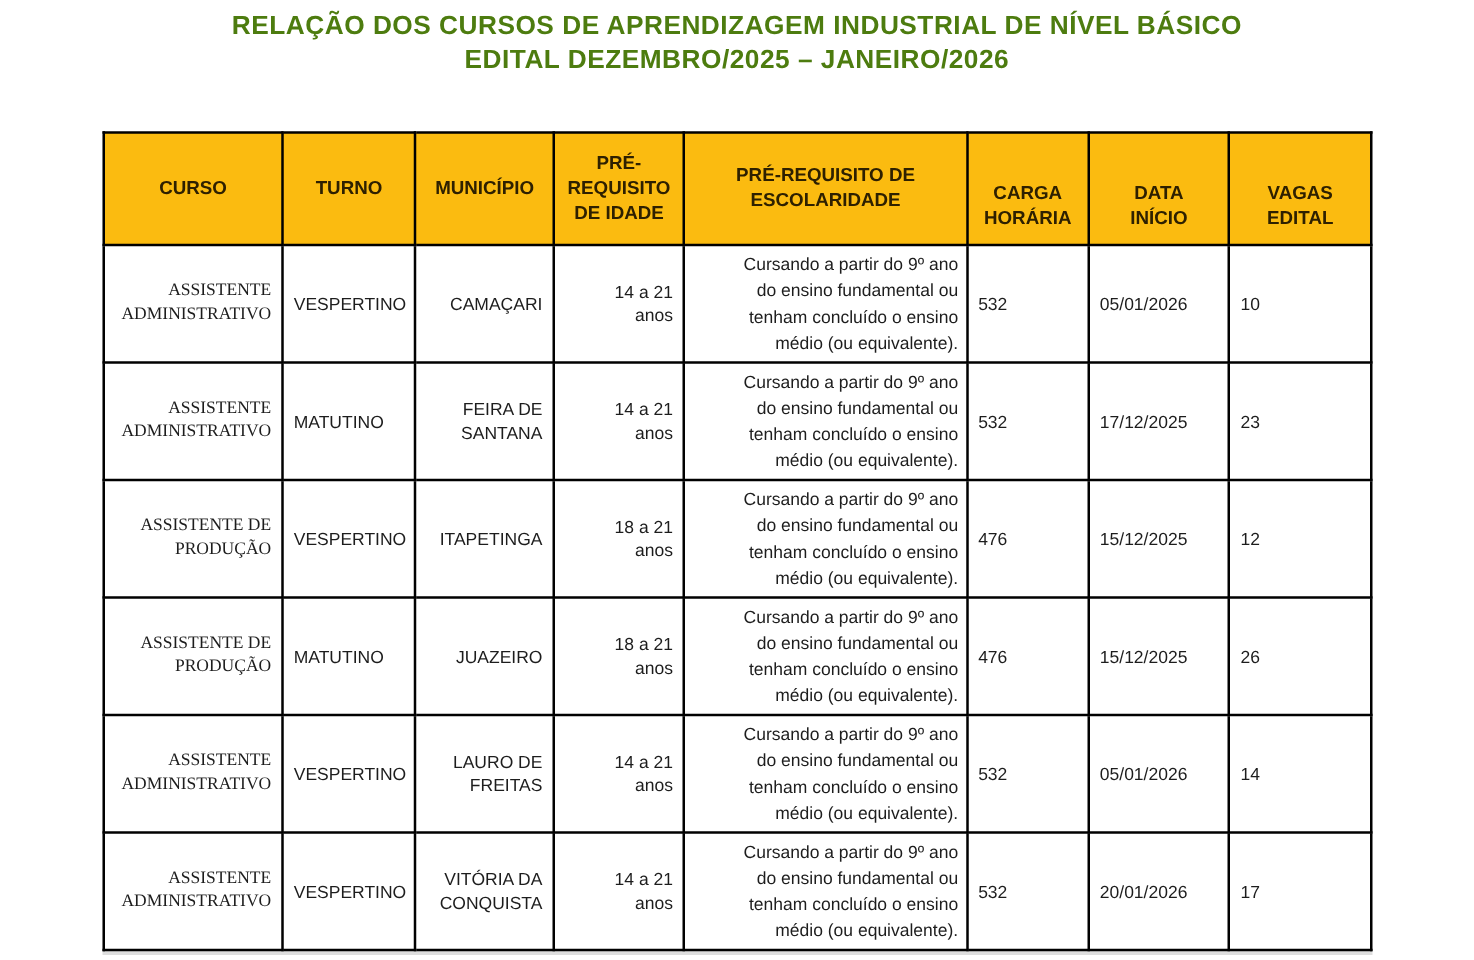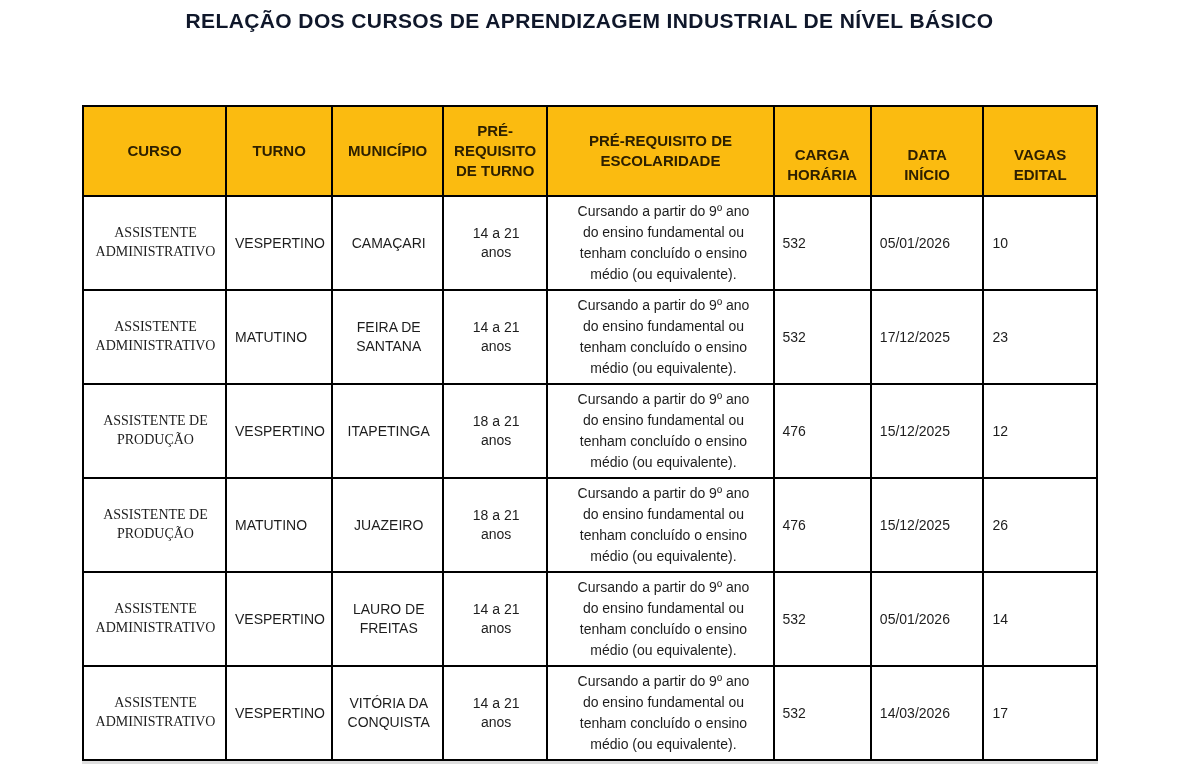--- a/index.html
+++ b/index.html
@@ -7,72 +7,73 @@
     --header-bg:#FBBB10;
     --header-text:#2E2000;
     --body-text:#1D1D1D;
     --border:#000000;
   }
   *{box-sizing:border-box;margin:0;padding:0;}
   html,body{width:1179px;height:768px;overflow:hidden;background:var(--page-bg);
     font-family:"Liberation Sans","DejaVu Sans",sans-serif;}
   .title-block{
     position:absolute;top:7px;left:0;width:1179px;
-    text-align:center;font-weight:bold;color:#0f172a;
+    text-align:center;font-weight:bold;color:#4d7c0f;
     font-size:21px;line-height:1.3;letter-spacing:0.4px;
   }
   .table-wrap{position:absolute;left:82px;top:105px;width:1016px;}
   table.courses{
     width:1016px;border-collapse:collapse;table-layout:fixed;
     box-shadow:0 3px 0 rgba(0,0,0,0.13);
   }
   th,td{border:2px solid var(--border);vertical-align:middle;}
   thead tr{height:90px;}
   tbody tr{height:90px;}
   th{
     background:var(--header-bg);color:var(--header-text);
     font-weight:bold;font-size:15px;line-height:1.35;
     text-align:center;padding:4px 6px;
   }
   td{color:var(--body-text);font-size:14px;line-height:1.35;padding:4px 8px;}
-  .al{text-align:center;}
+  .al{text-align:right;}
   .ac{}
   .c-curso{padding-left:10px;font-family:Liberation Serif, serif;}
   .c-municipio{padding-left:10px;}
   .c-idade{padding-left:10px;}
   .hw{display:inline-block;max-width:72px;margin-top:28px;}
   .c-idade .txt{display:inline-block;max-width:60px;}
   .c-esc{padding-left:12px;padding-right:6px;}
   .c-esc .txt{display:inline-block;max-width:182px;line-height:1.5;}
 </style>
 </head>
 <body>
 
 <div class="title-block">
   <div>RELAÇÃO DOS CURSOS DE APRENDIZAGEM INDUSTRIAL DE NÍVEL BÁSICO</div>
+  <div>EDITAL DEZEMBRO/2025 – JANEIRO/2026</div>
 </div>
 
 <div class="table-wrap">
   <table class="courses">
     <colgroup>
       <col style="width:14.1%">
       <col style="width:10.5%">
       <col style="width:10.9%">
       <col style="width:10.3%">
       <col style="width:22.3%">
       <col style="width:9.6%">
       <col style="width:11.1%">
       <col style="width:11.2%">
     </colgroup>
     <thead>
       <tr>
         <th>CURSO</th>
         <th>TURNO</th>
         <th>MUNICÍPIO</th>
-        <th>PRÉ-REQUISITO DE TURNO</th>
+        <th>PRÉ-REQUISITO DE IDADE</th>
         <th>PRÉ-REQUISITO DE ESCOLARIDADE</th>
         <th><span class="hw">CARGA HORÁRIA</span></th>
         <th><span class="hw">DATA INÍCIO</span></th>
         <th><span class="hw">VAGAS EDITAL</span></th>
       </tr>
     </thead>
     <tbody>
         <tr>
     <td class="al c-curso">ASSISTENTE ADMINISTRATIVO</td>
     <td class="ac">VESPERTINO</td>
@@ -123,18 +124,18 @@
     <td class="ac">05/01/2026</td>
     <td class="ac">14</td>
   </tr>
         <tr>
     <td class="al c-curso">ASSISTENTE ADMINISTRATIVO</td>
     <td class="ac">VESPERTINO</td>
     <td class="al c-municipio">VITÓRIA DA CONQUISTA</td>
     <td class="al c-idade"><span class="txt">14 a 21 anos</span></td>
     <td class="al c-esc"><span class="txt">Cursando a partir do 9º ano do ensino fundamental ou tenham concluído o ensino médio (ou equivalente).</span></td>
     <td class="ac">532</td>
-    <td class="ac">14/03/2026</td>
+    <td class="ac">20/01/2026</td>
     <td class="ac">17</td>
   </tr>
       </tbody>
   </table>
 </div>
 
 </body></html>

